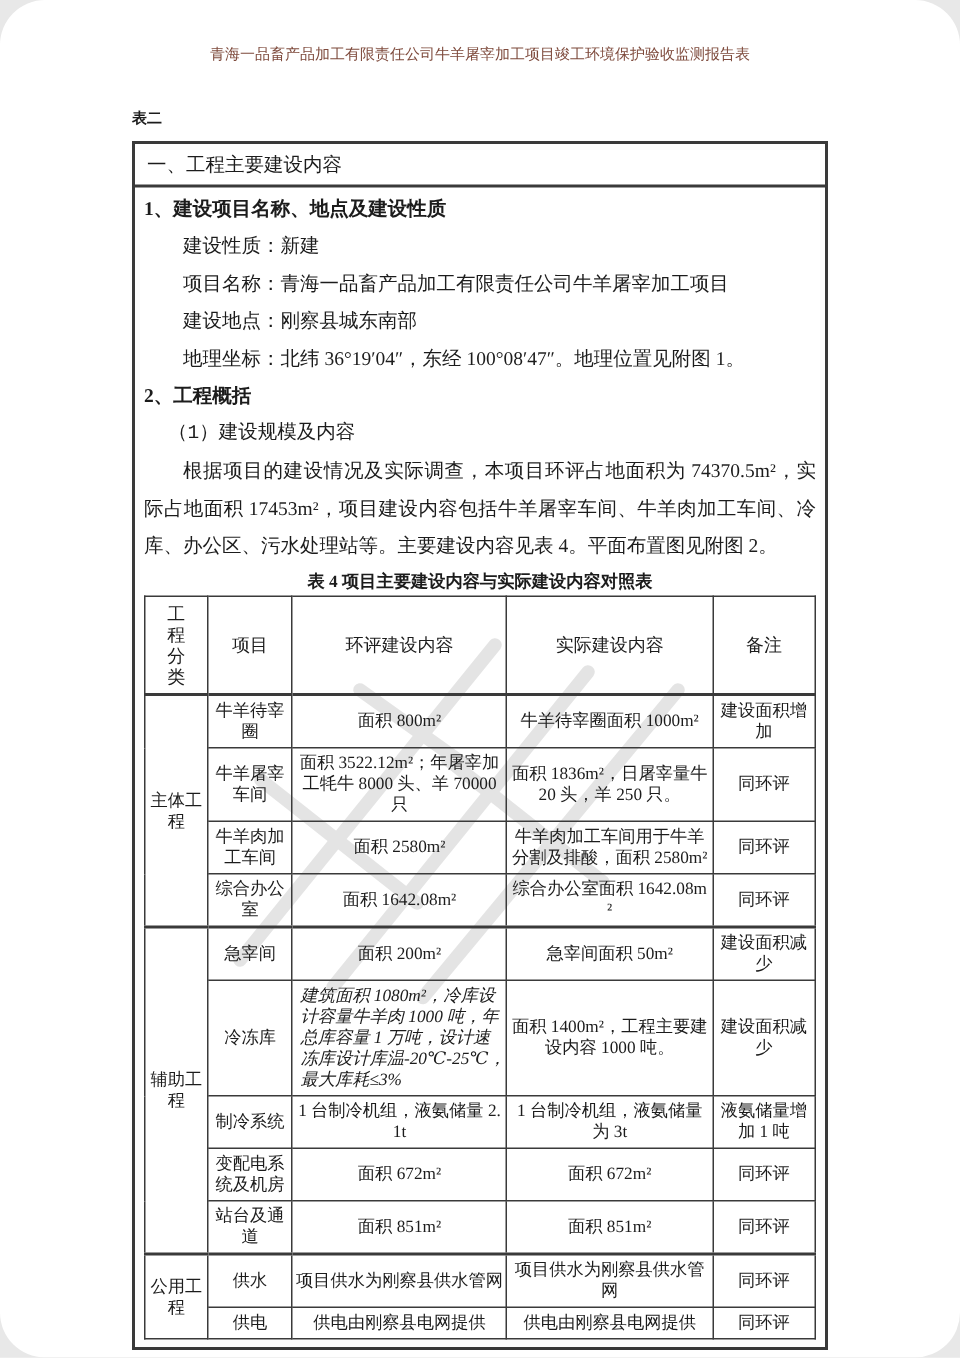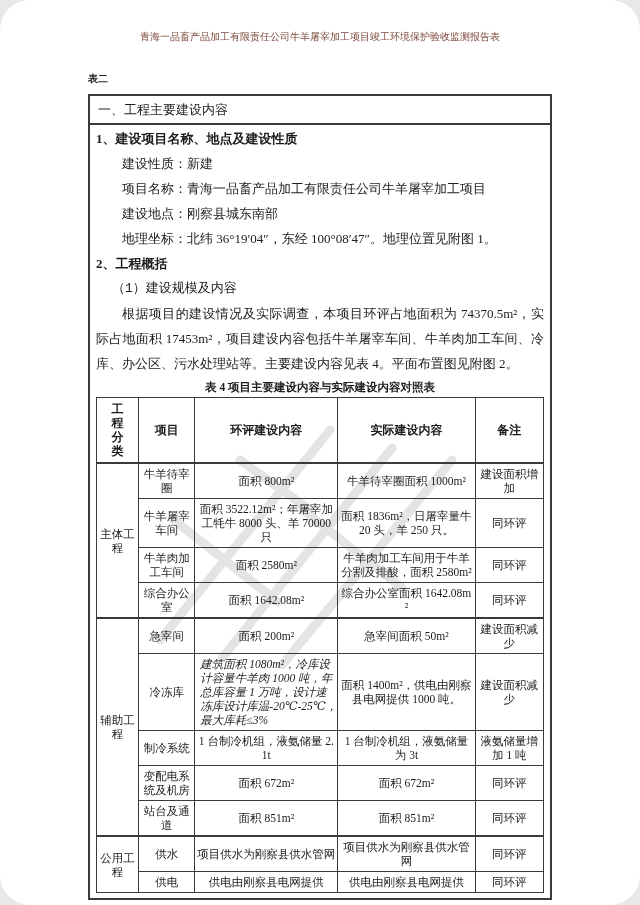--- a/index.html
+++ b/index.html
@@ -69,21 +69,21 @@
     border:1px solid #3a3a3a;
     text-align:center;
     vertical-align:middle;
     padding:3px 2px;
     line-height:14px;
     word-break:break-all;
     background:transparent;
   }
   .t4 th{
     font-size:12px;
-    font-weight:bold;
+    font-weight:normal;
     padding:4px 14px;
     border-bottom:2px solid #3a3a3a;
   }
   .t4 tr.gstart td{border-top:2px solid #3a3a3a;}
   .t4 td.ta-left{text-align:left;padding-left:5px;padding-right:0;font-style:italic;}
   .footer-num{
     position:relative;
     z-index:1;
     margin-top:14px;
     text-align:center;
@@ -181,21 +181,21 @@
           <tr class="gstart">
             <td rowspan="5">辅助工程</td>
             <td>急宰间</td>
             <td>面积 200m²</td>
             <td>急宰间面积 50m²</td>
             <td>建设面积减少</td>
           </tr>
           <tr>
             <td>冷冻库</td>
             <td class="ta-left">建筑面积 1080m²，冷库设计容量牛羊肉 1000 吨，年总库容量 1 万吨，设计速冻库设计库温-20℃-25℃，最大库耗≤3%</td>
-            <td>面积 1400m²，供电由刚察县电网提供 1000 吨。</td>
+            <td>面积 1400m²，工程主要建设内容 1000 吨。</td>
             <td>建设面积减少</td>
           </tr>
           <tr>
             <td>制冷系统</td>
             <td>1 台制冷机组，液氨储量 2.1t</td>
             <td>1 台制冷机组，液氨储量为 3t</td>
             <td>液氨储量增加 1 吨</td>
           </tr>
           <tr>
             <td>变配电系统及机房</td>

